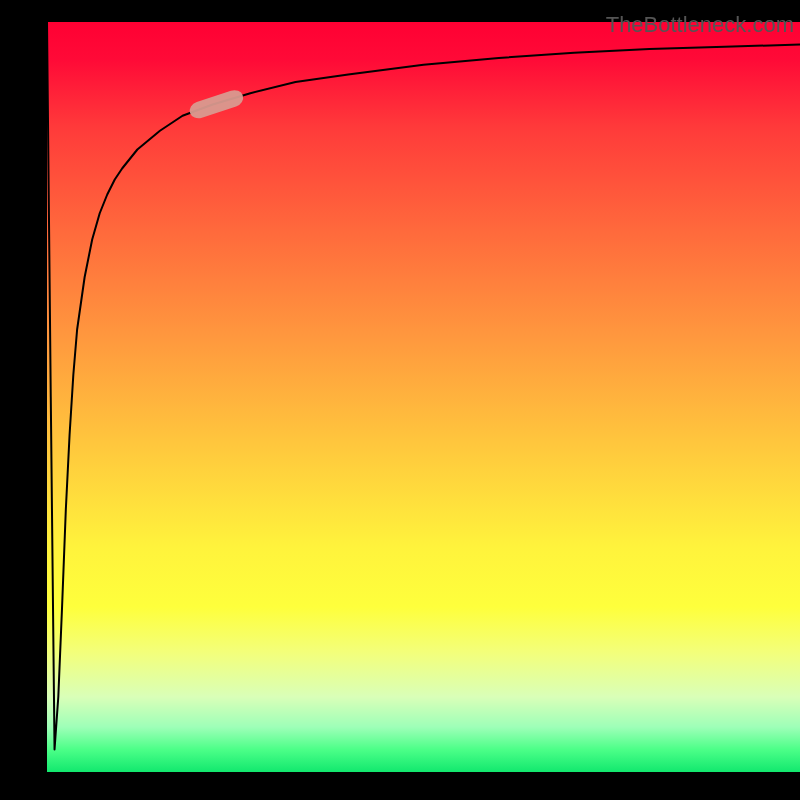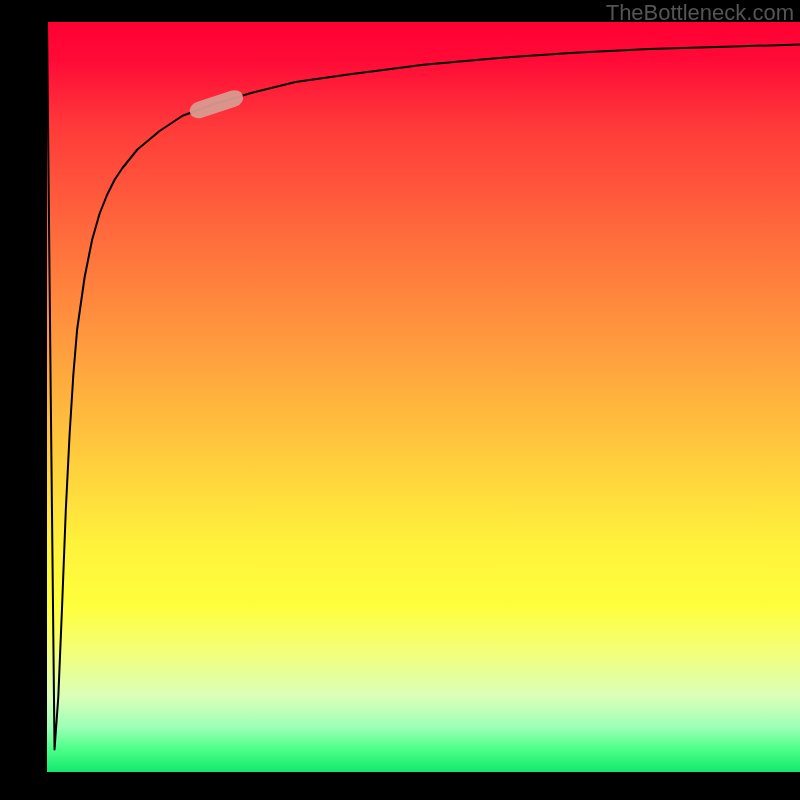--- a/index.html
+++ b/index.html
@@ -9,21 +9,21 @@
   }
   body {
     width: 800px;
     height: 800px;
     background: #000;
     position: relative;
     font-family: Arial, Helvetica, sans-serif;
   }
   .watermark {
     position: absolute;
-    top: 0;
+    top: 12px;
     right: 6px;
     color: #555;
     font-size: 22px;
     font-weight: 500;
     z-index: 10;
   }
   .plot-area {
     position: absolute;
     left: 47px;
     top: 22px;

